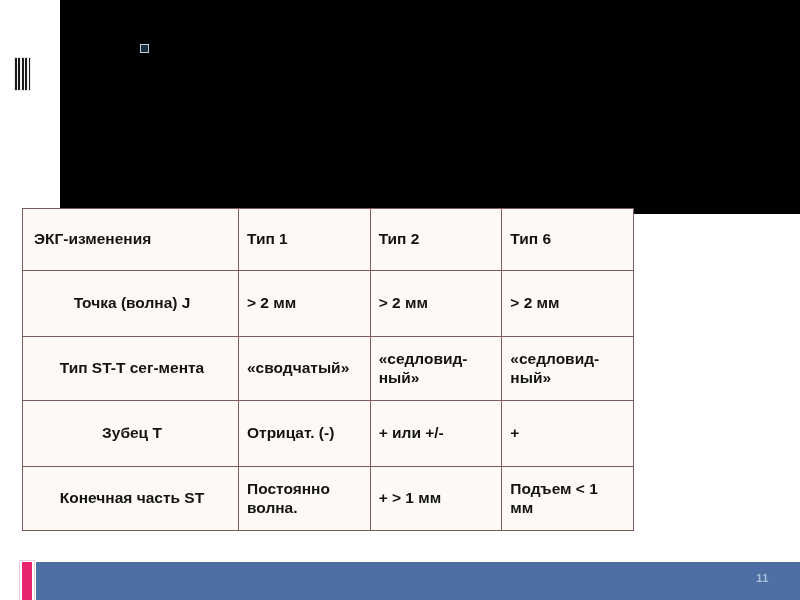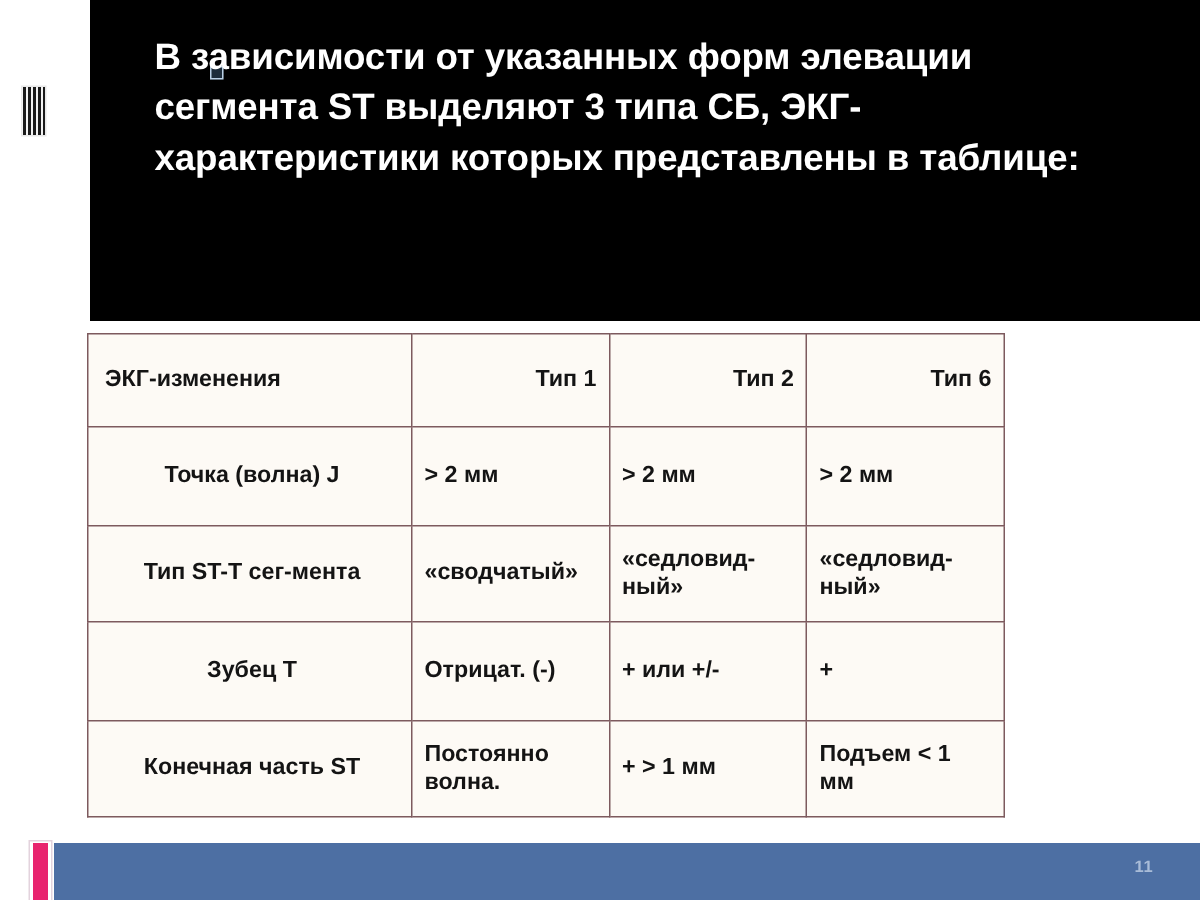--- a/index.html
+++ b/index.html
@@ -61,46 +61,45 @@
         #1a1a1a 0px, #1a1a1a 2px,
         #f2f2f2 2px, #f2f2f2 3.4px);
     border: 1px solid #e8e8e8;
     box-sizing: border-box;
   }
 
   
   #content-table {
     position: absolute;
     left: 22px;
-    top: 222px;
+    top: 208px;
     width: 612px;
     border-collapse: collapse;
     background: #fdf8f2;
     table-layout: fixed;
-    margin-left: 36px;
   }
   #content-table td {
     border: 1.6px solid #7d5a5e;
     background: #fdfaf5;
     color: #141414;
     font-size: 15.5px;
     font-weight: bold;
     padding: 6px 8px;
     vertical-align: middle;
     line-height: 1.18;
   }
   #content-table td.label-cell {
     text-align: center;
     padding-left: 11px;
     width: 196px;
   }
   #content-table td.value-cell {
   }
   #content-table tr.header-row td {
-    text-align: right;
+    text-align: left;
   }
   #content-table tr.header-row td.label-cell {
     text-align: left;
   }
   #content-table tr.header-row { height: 62px; }
   #content-table tr.body-row   { height: 66px; }
   #content-table tr.body-row.tall { height: 64px; }
 
   
   #footer-bar {
@@ -139,21 +138,20 @@
     letter-spacing: 0.5px;
   }
 </style>
 </head>
 <body>
 
 <div id="slide">
 
   <div id="title-panel">
     <div id="title-bullet"></div>
-    <div id="title-text">В зависимости от указанных форм элевации сегмента ST выделяют 3 типа СБ, ЭКГ- характеристики которых представлены в таблице:</div>
   </div>
 
   <div id="left-stripes"></div>
 
   <table id="content-table">
     <tbody>
       <tr class="header-row">
         <td class="label-cell">ЭКГ-изменения</td>
         <td class="value-cell">Тип 1</td>
         <td class="value-cell">Тип 2</td>

